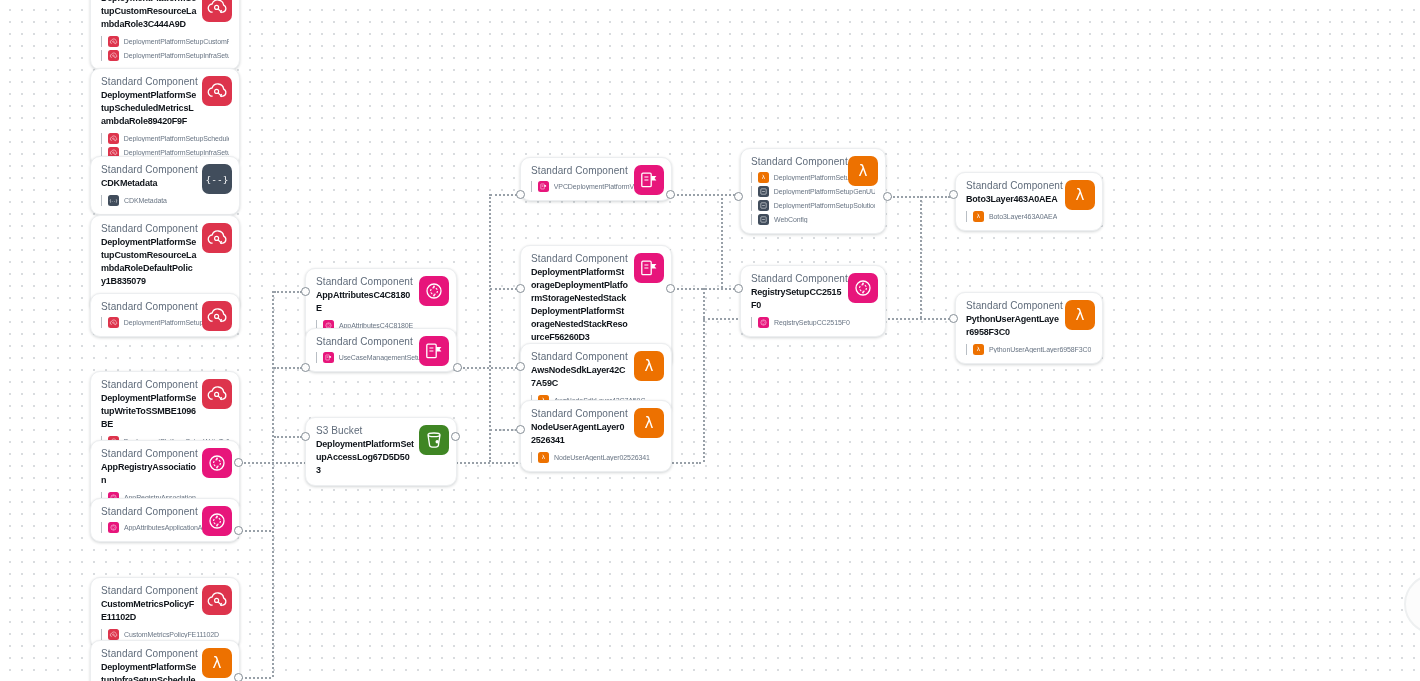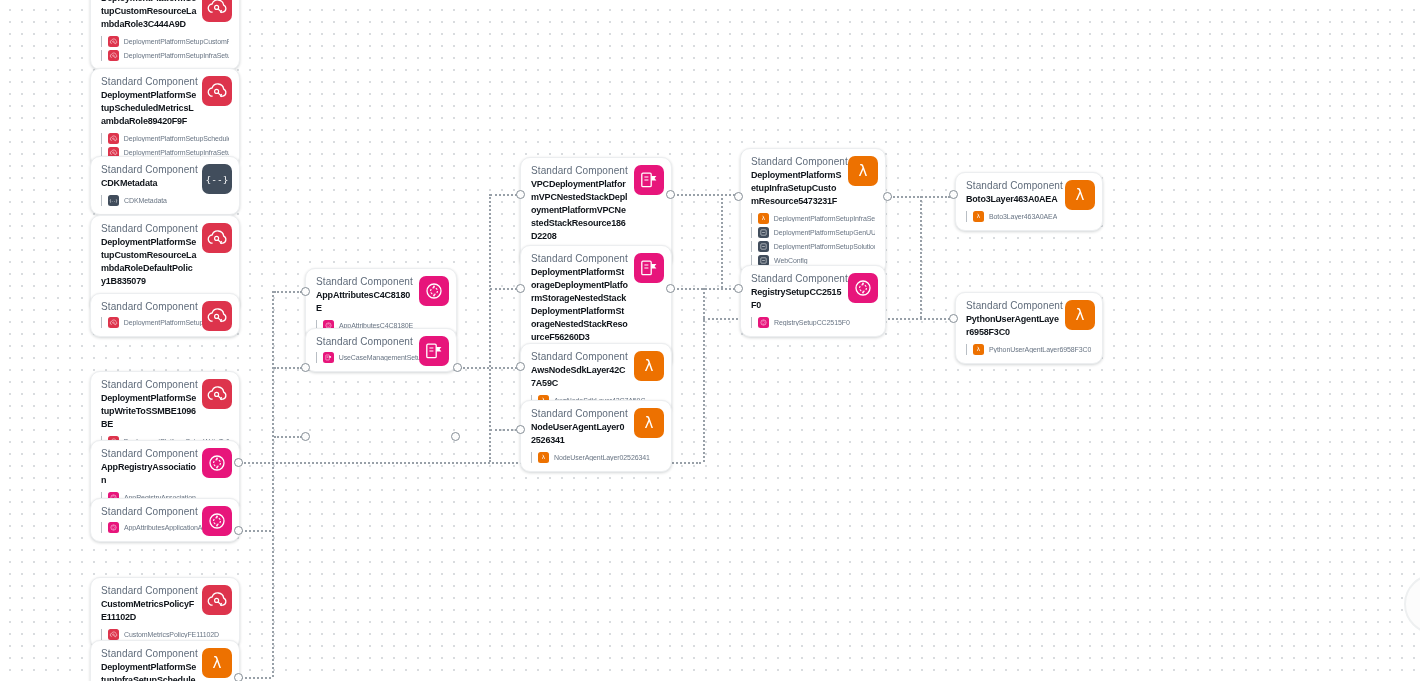--- a/index.html
+++ b/index.html
@@ -361,23 +361,32 @@
             <svg viewBox="0 0 24 24" aria-hidden="true">
               <rect x="4.8" y="5.2" width="9.4" height="13.4" rx="1.2" fill="none" stroke="#fff" stroke-width="1.3"></rect>
               <path d="M14.2 8h5.2l-1.8 2.3 1.8 2.3h-5.2z" fill="#fff"></path>
               <path d="M7.4 9h4M7.4 12h4" stroke="#fff" stroke-width="1.1"></path>
             </svg>
           </div>
           <div class="sub-text">UseCaseManagementSetupUseCaseManagem...</div>
         </div>
       </div>
     </div>
+    <div class="card" style="left: 305px; top: 417px; width: 152px;">
+      <div class="kind">S3 Bucket</div>
+      <div class="title">DeploymentPlatformSetupAccessLog67D5D503</div>
+      <div class="big-icon" style="background: rgb(63, 134, 36);">
+        <svg viewBox="0 0 24 24" aria-hidden="true">
+          <path d="M6 6.8c0 1 2.7 1.9 6 1.9s6-.9 6-1.9M6 6.8C6 5.8 8.7 5 12 5s6 .8 6 1.8M6 6.8l1.6 10.6c.1 1 2 1.8 4.4 1.8s4.3-.8 4.4-1.8L18 6.8" fill="none" stroke="#fff" stroke-width="1.3"></path>
+          <circle cx="15.2" cy="13.8" r="1.7" fill="#fff"></circle>
+        </svg>
+      </div>
+    </div>
     <div class="card" style="left: 520px; top: 157px; width: 152px;">
       <div class="kind">Standard Component</div>
-      <div class="title">VPCDeploymentPlatformVPCNestedStackDeploymentPlatformVPCNestedStackResource186D2208</div>
       <div class="big-icon" style="background: rgb(231, 21, 123);">
         <svg viewBox="0 0 24 24" aria-hidden="true">
           <rect x="4.8" y="5.2" width="9.4" height="13.4" rx="1.2" fill="none" stroke="#fff" stroke-width="1.3"></rect>
           <path d="M14.2 8h5.2l-1.8 2.3 1.8 2.3h-5.2z" fill="#fff"></path>
           <path d="M7.4 9h4M7.4 12h4" stroke="#fff" stroke-width="1.1"></path>
         </svg>
       </div>
       <div class="subs">
         <div class="sub-row">
           <div class="sub-bar"></div>
@@ -451,21 +460,20 @@
             <svg viewBox="0 0 24 24" aria-hidden="true">
               <text x="12" y="17.2" text-anchor="middle" font-size="15" font-family="DejaVu Sans, sans-serif" fill="#fff">λ</text>
             </svg>
           </div>
           <div class="sub-text">NodeUserAgentLayer02526341</div>
         </div>
       </div>
     </div>
     <div class="card" style="left: 740px; top: 148px; width: 146px;">
       <div class="kind">Standard Component</div>
-      <div class="title">DeploymentPlatformSetupInfraSetupCustomResource5473231F</div>
       <div class="big-icon" style="background: rgb(237, 113, 0);">
         <svg viewBox="0 0 24 24" aria-hidden="true">
           <text x="12" y="17.2" text-anchor="middle" font-size="15" font-family="DejaVu Sans, sans-serif" fill="#fff">λ</text>
         </svg>
       </div>
       <div class="subs">
         <div class="sub-row">
           <div class="sub-bar"></div>
           <div class="mini-icon" style="background: rgb(237, 113, 0);">
             <svg viewBox="0 0 24 24" aria-hidden="true">

